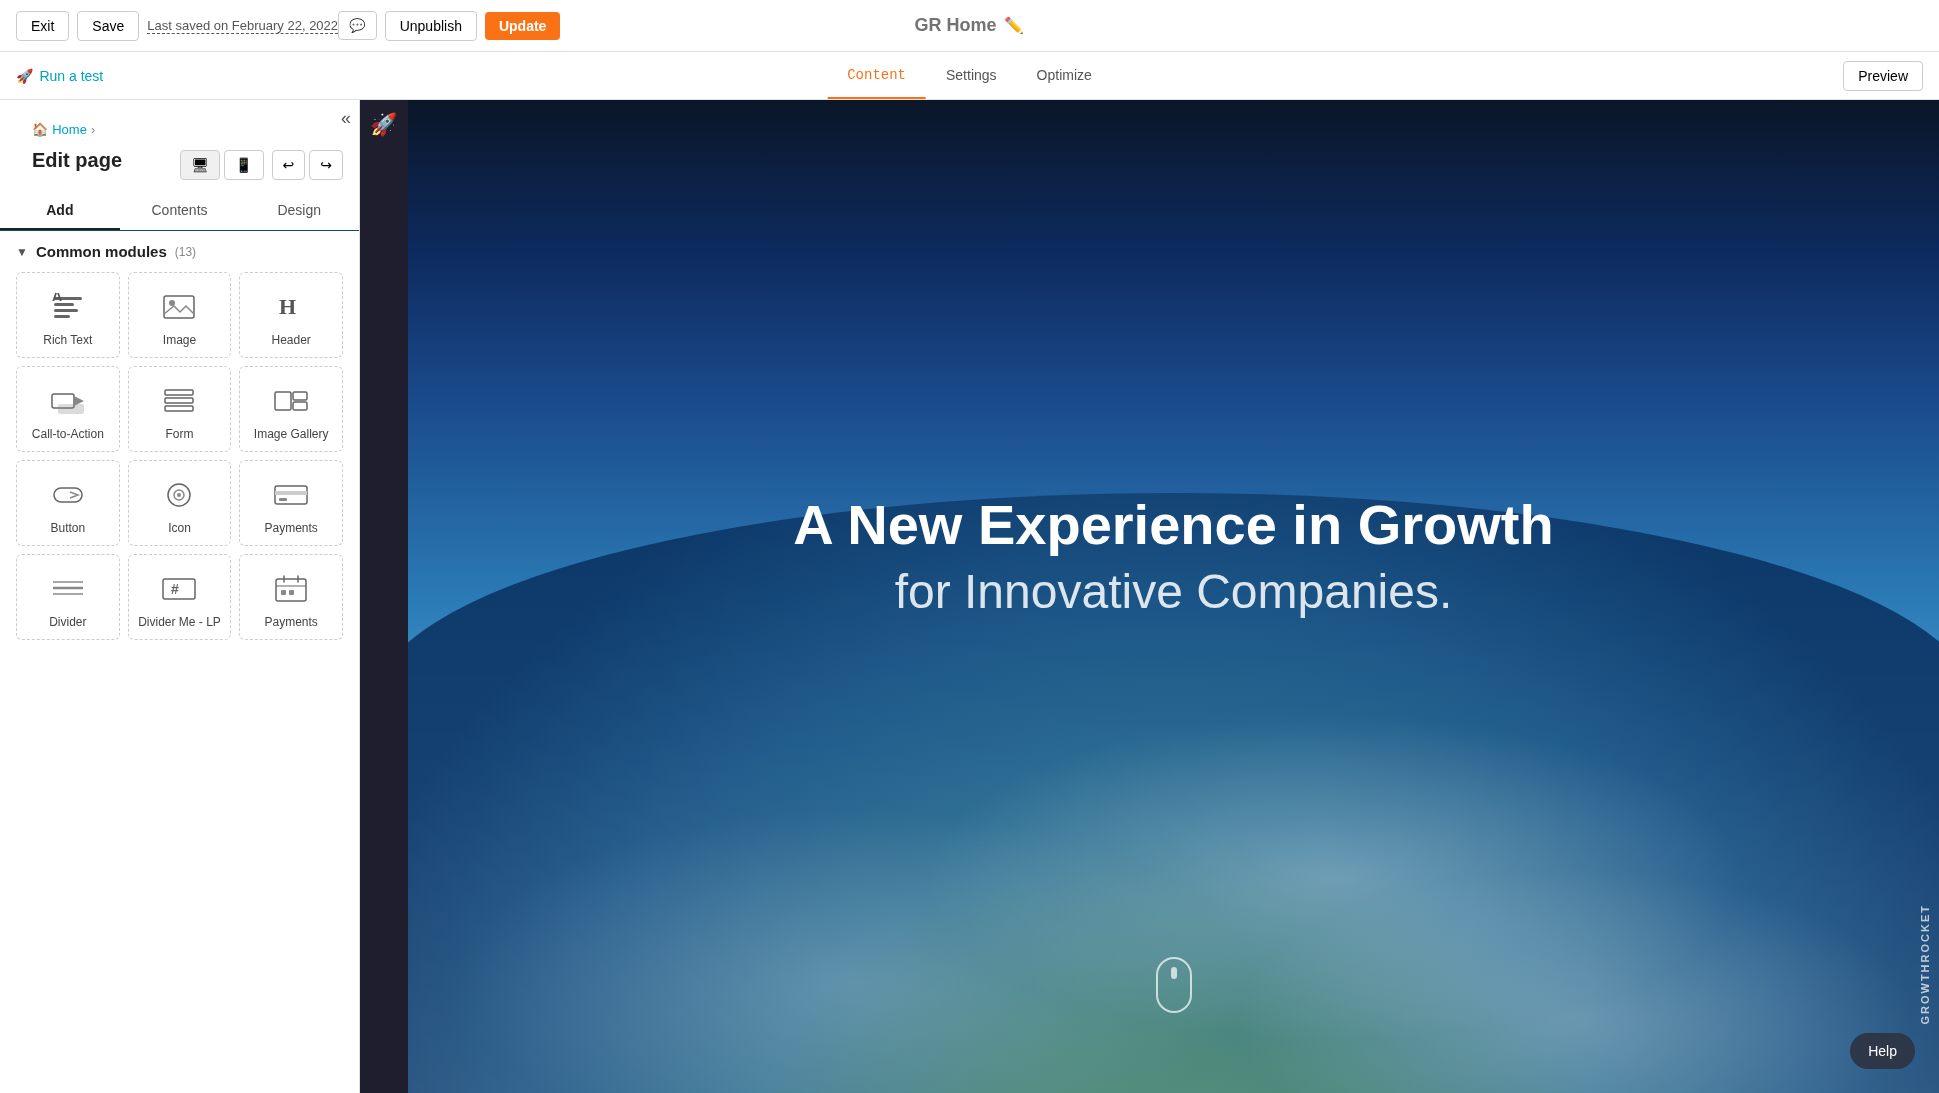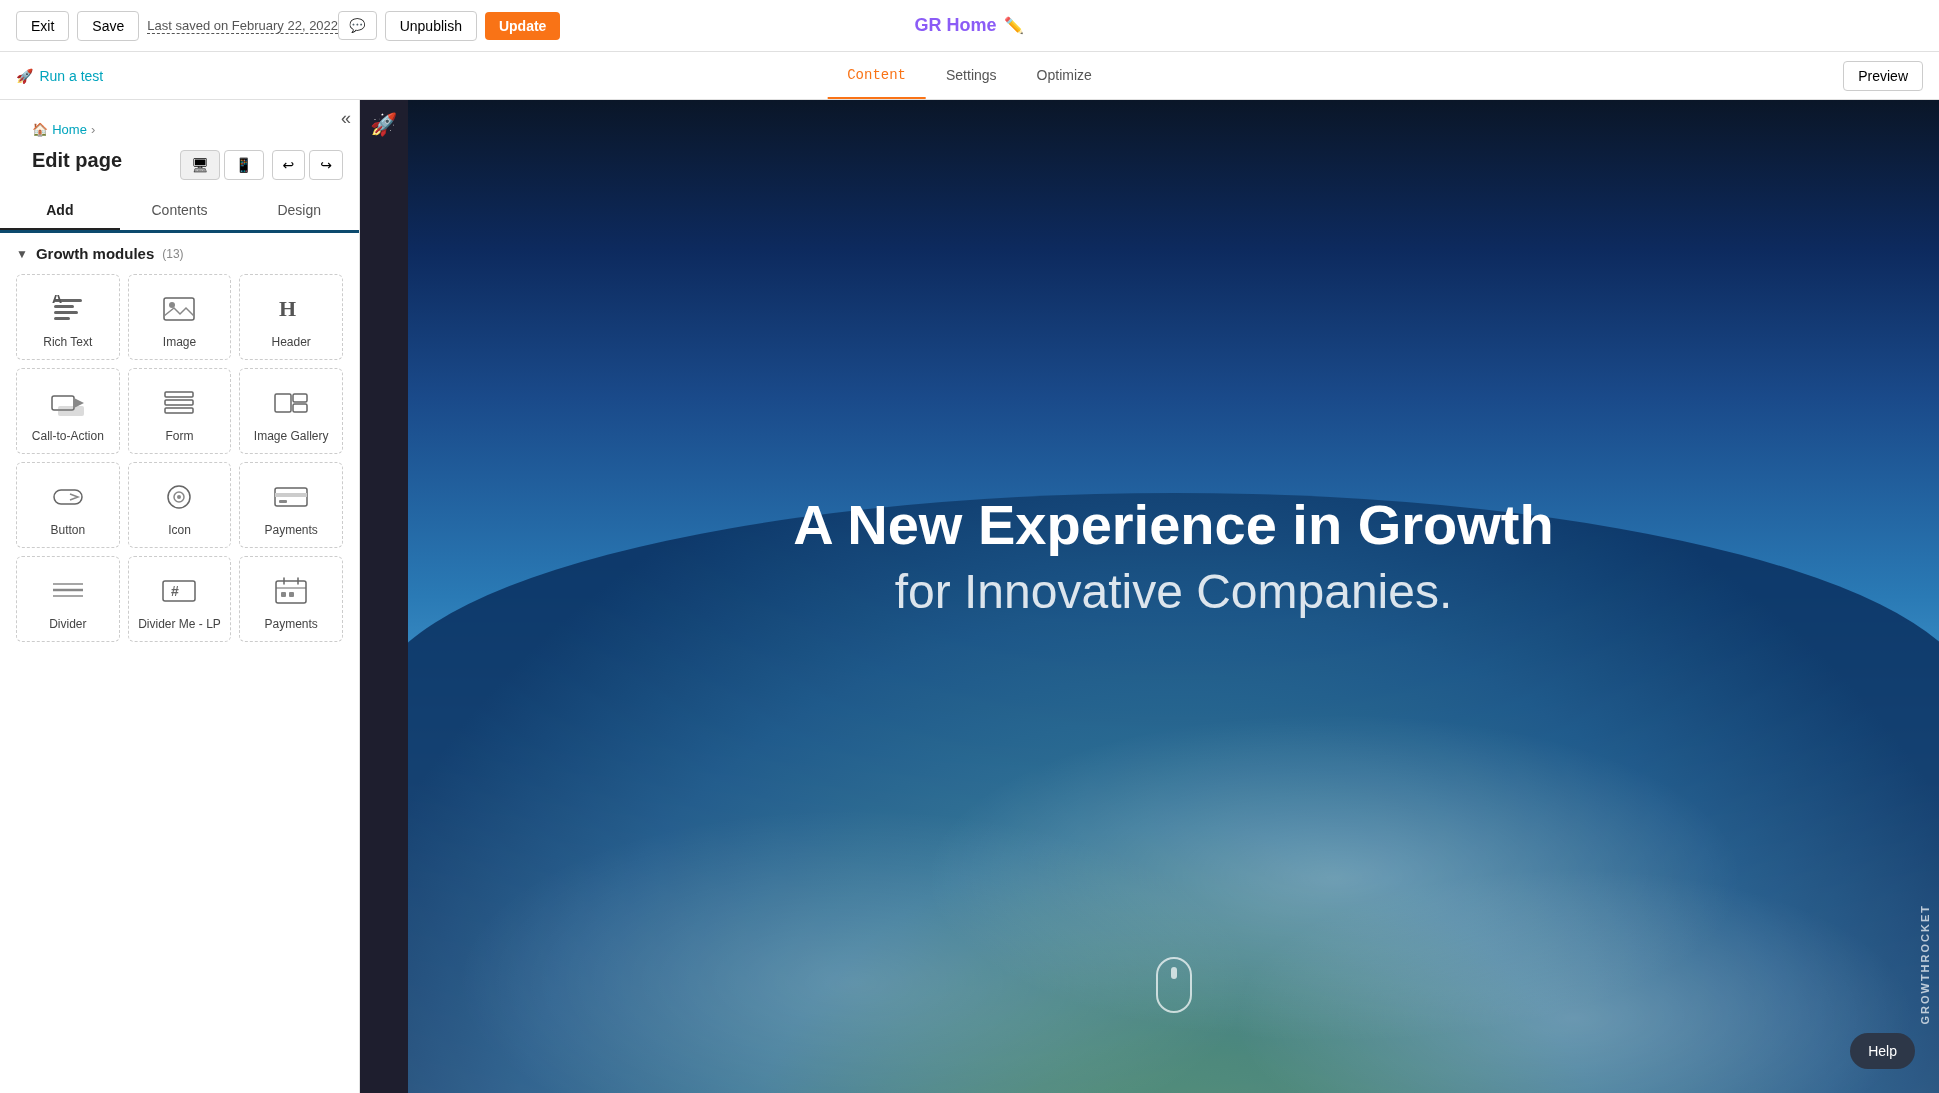--- a/index.html
+++ b/index.html
@@ -10,21 +10,21 @@
       display: flex; align-items: center; justify-content: flex-start;
       background: #fff; height: 52px; padding: 0 16px;
       border-bottom: 1px solid #e0e0e0; position: relative; z-index: 100;
     }
     .top-bar-left { display: flex; align-items: center; gap: 8px; }
     .top-bar-center { position: absolute; left: 50%; transform: translateX(-50%); display: flex; align-items: center; gap: 8px; }
     .top-bar-right { display: flex; align-items: center; gap: 8px; }
     .btn-exit { background: none; border: 1px solid #ccc; border-radius: 4px; padding: 6px 14px; cursor: pointer; font-size: 14px; }
     .btn-save { background: none; border: 1px solid #ccc; border-radius: 4px; padding: 6px 14px; cursor: pointer; font-size: 14px; }
     .last-saved { font-size: 13px; color: #555; border-bottom: 1px dashed #555; cursor: pointer; }
-    .page-title { font-size: 18px; font-weight: 600; color: #8b5cf6; }
+    .page-title { font-size: 18px; font-weight: 600; color: #737373; }
     .edit-icon { font-size: 16px; color: #666; cursor: pointer; }
     .btn-unpublish { background: none; border: 1px solid #ccc; border-radius: 4px; padding: 6px 14px; cursor: pointer; font-size: 14px; }
     .btn-update { background: #f97316; border: none; border-radius: 4px; padding: 6px 14px; cursor: pointer; font-size: 14px; color: #fff; font-weight: 600; }
     .btn-comment { background: none; border: 1px solid #ccc; border-radius: 4px; padding: 6px 10px; cursor: pointer; }
 
     
     .sub-nav {
       display: flex; align-items: center; background: #fff; height: 48px;
       border-bottom: 1px solid #e0e0e0; padding: 0 16px; gap: 32px; position: relative; z-index: 99;
     }
@@ -45,21 +45,21 @@
     .sidebar-breadcrumb { padding: 12px 16px 4px; font-size: 13px; color: #00a4bd; display: flex; align-items: center; gap: 4px; }
     .sidebar-breadcrumb span { color: #888; }
     .sidebar-title { padding: 4px 16px 12px; font-size: 20px; font-weight: 600; color: #222; }
     .sidebar-view-toggle { display: flex; gap: 4px; padding: 0 16px 12px; }
     .view-btn { border: 1px solid #ccc; border-radius: 4px; padding: 6px 10px; cursor: pointer; background: none; font-size: 14px; }
     .view-btn.active { background: #f0f0f0; }
     .undo-redo { display: flex; gap: 4px; margin-left: auto; }
     .undo-btn, .redo-btn { border: 1px solid #ccc; border-radius: 4px; padding: 6px 10px; cursor: pointer; background: none; font-size: 14px; }
 
     
-    .sidebar-tabs { display: flex; border-bottom: 3px solid #0c4a6e; margin: 0; }
+    .sidebar-tabs { display: flex; border-bottom: 1px solid #0c4a6e; margin: 0; }
     .sidebar-tab { flex: 1; padding: 10px 0; text-align: center; font-size: 14px; color: #555; cursor: pointer; border-bottom: 2px solid transparent; }
     .sidebar-tab.active { color: #222; font-weight: 600; border-bottom: 2px solid #222; }
 
     
     .modules-section { padding: 12px 16px; overflow-y: auto; flex: 1; }
     .section-header { display: flex; align-items: center; gap: 8px; margin-bottom: 12px; cursor: pointer; }
     .section-header-title { font-size: 15px; font-weight: 600; color: #222; }
     .section-header-count { color: #888; font-size: 12px; }
     .chevron-icon { font-size: 12px; color: #555; }
     .modules-grid { display: grid; grid-template-columns: repeat(3, 1fr); gap: 8px; }
@@ -189,21 +189,21 @@
 
     <div class="sidebar-tabs">
       <div class="sidebar-tab active">Add</div>
       <div class="sidebar-tab">Contents</div>
       <div class="sidebar-tab">Design</div>
     </div>
 
     <div class="modules-section">
       <div class="section-header">
         <span class="chevron-icon">▼</span>
-        <span class="section-header-title">Growth modules</span>
+        <span class="section-header-title">Common modules</span>
         <span class="section-header-count">(13)</span>
       </div>
 
       <div class="modules-grid">
 
         <div class="module-card">
           <div class="module-icon">
             <svg width="32" height="28" viewBox="0 0 32 28" fill="none">
               <rect x="2" y="4" width="28" height="3" rx="1.5" fill="#666"></rect>
               <rect x="2" y="10" width="20" height="3" rx="1.5" fill="#666"></rect>

